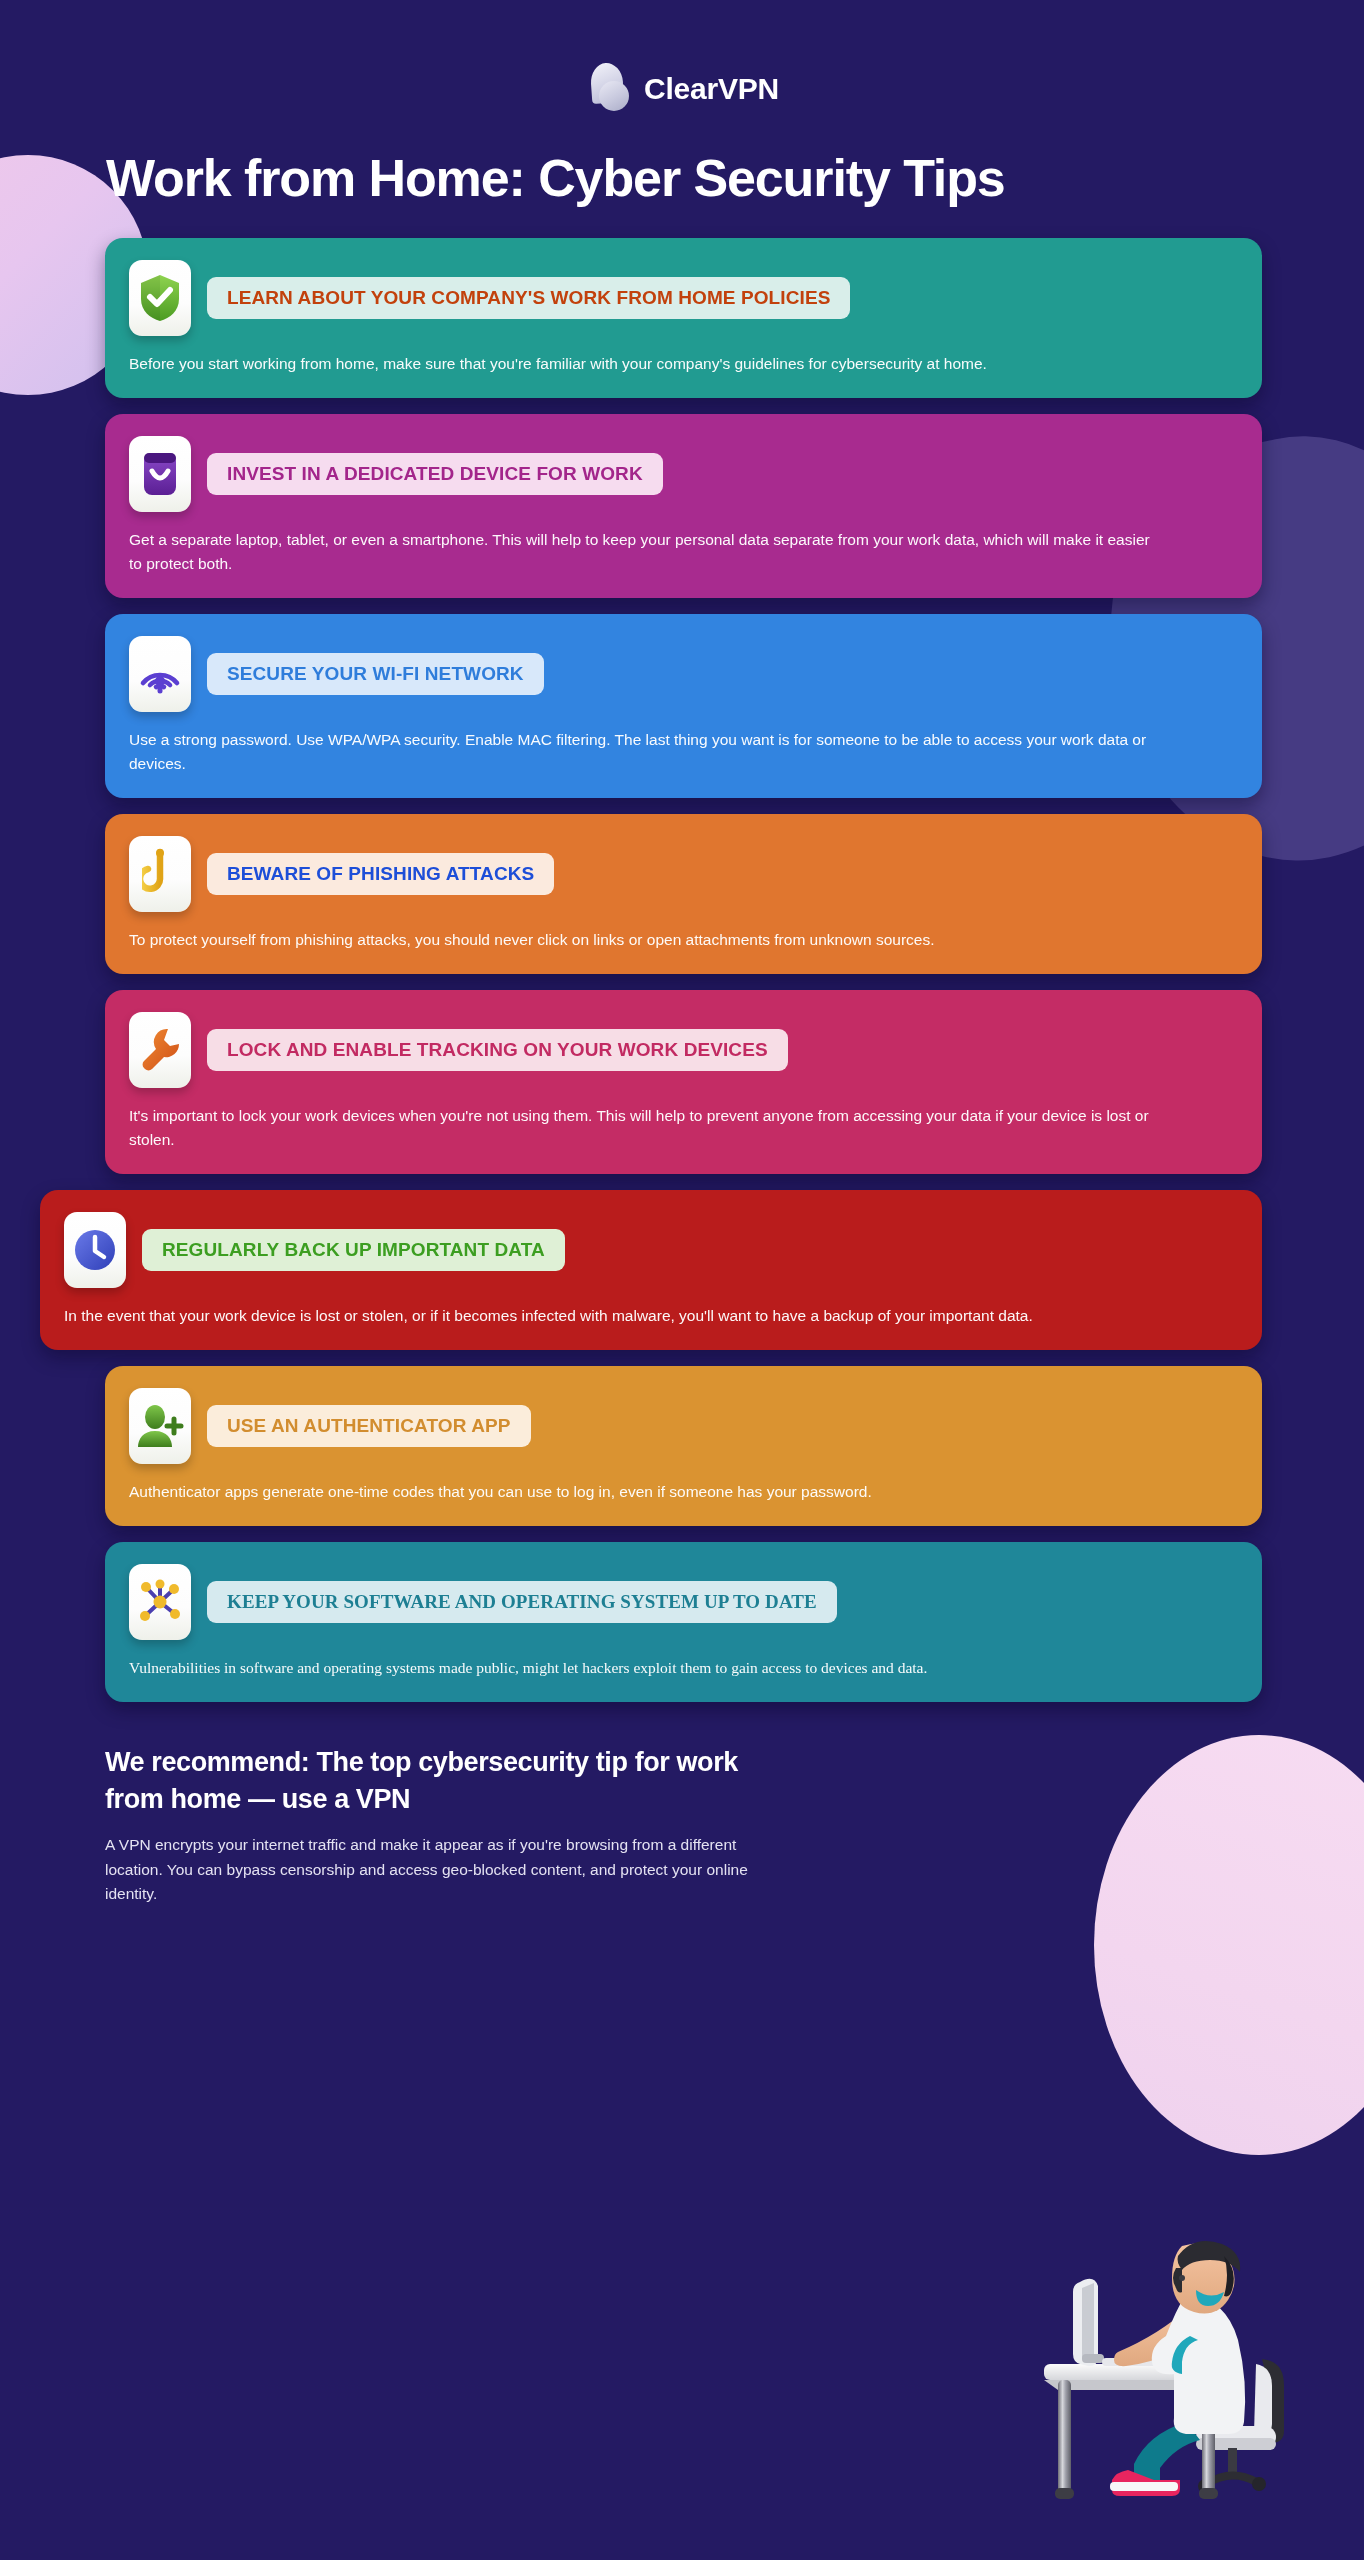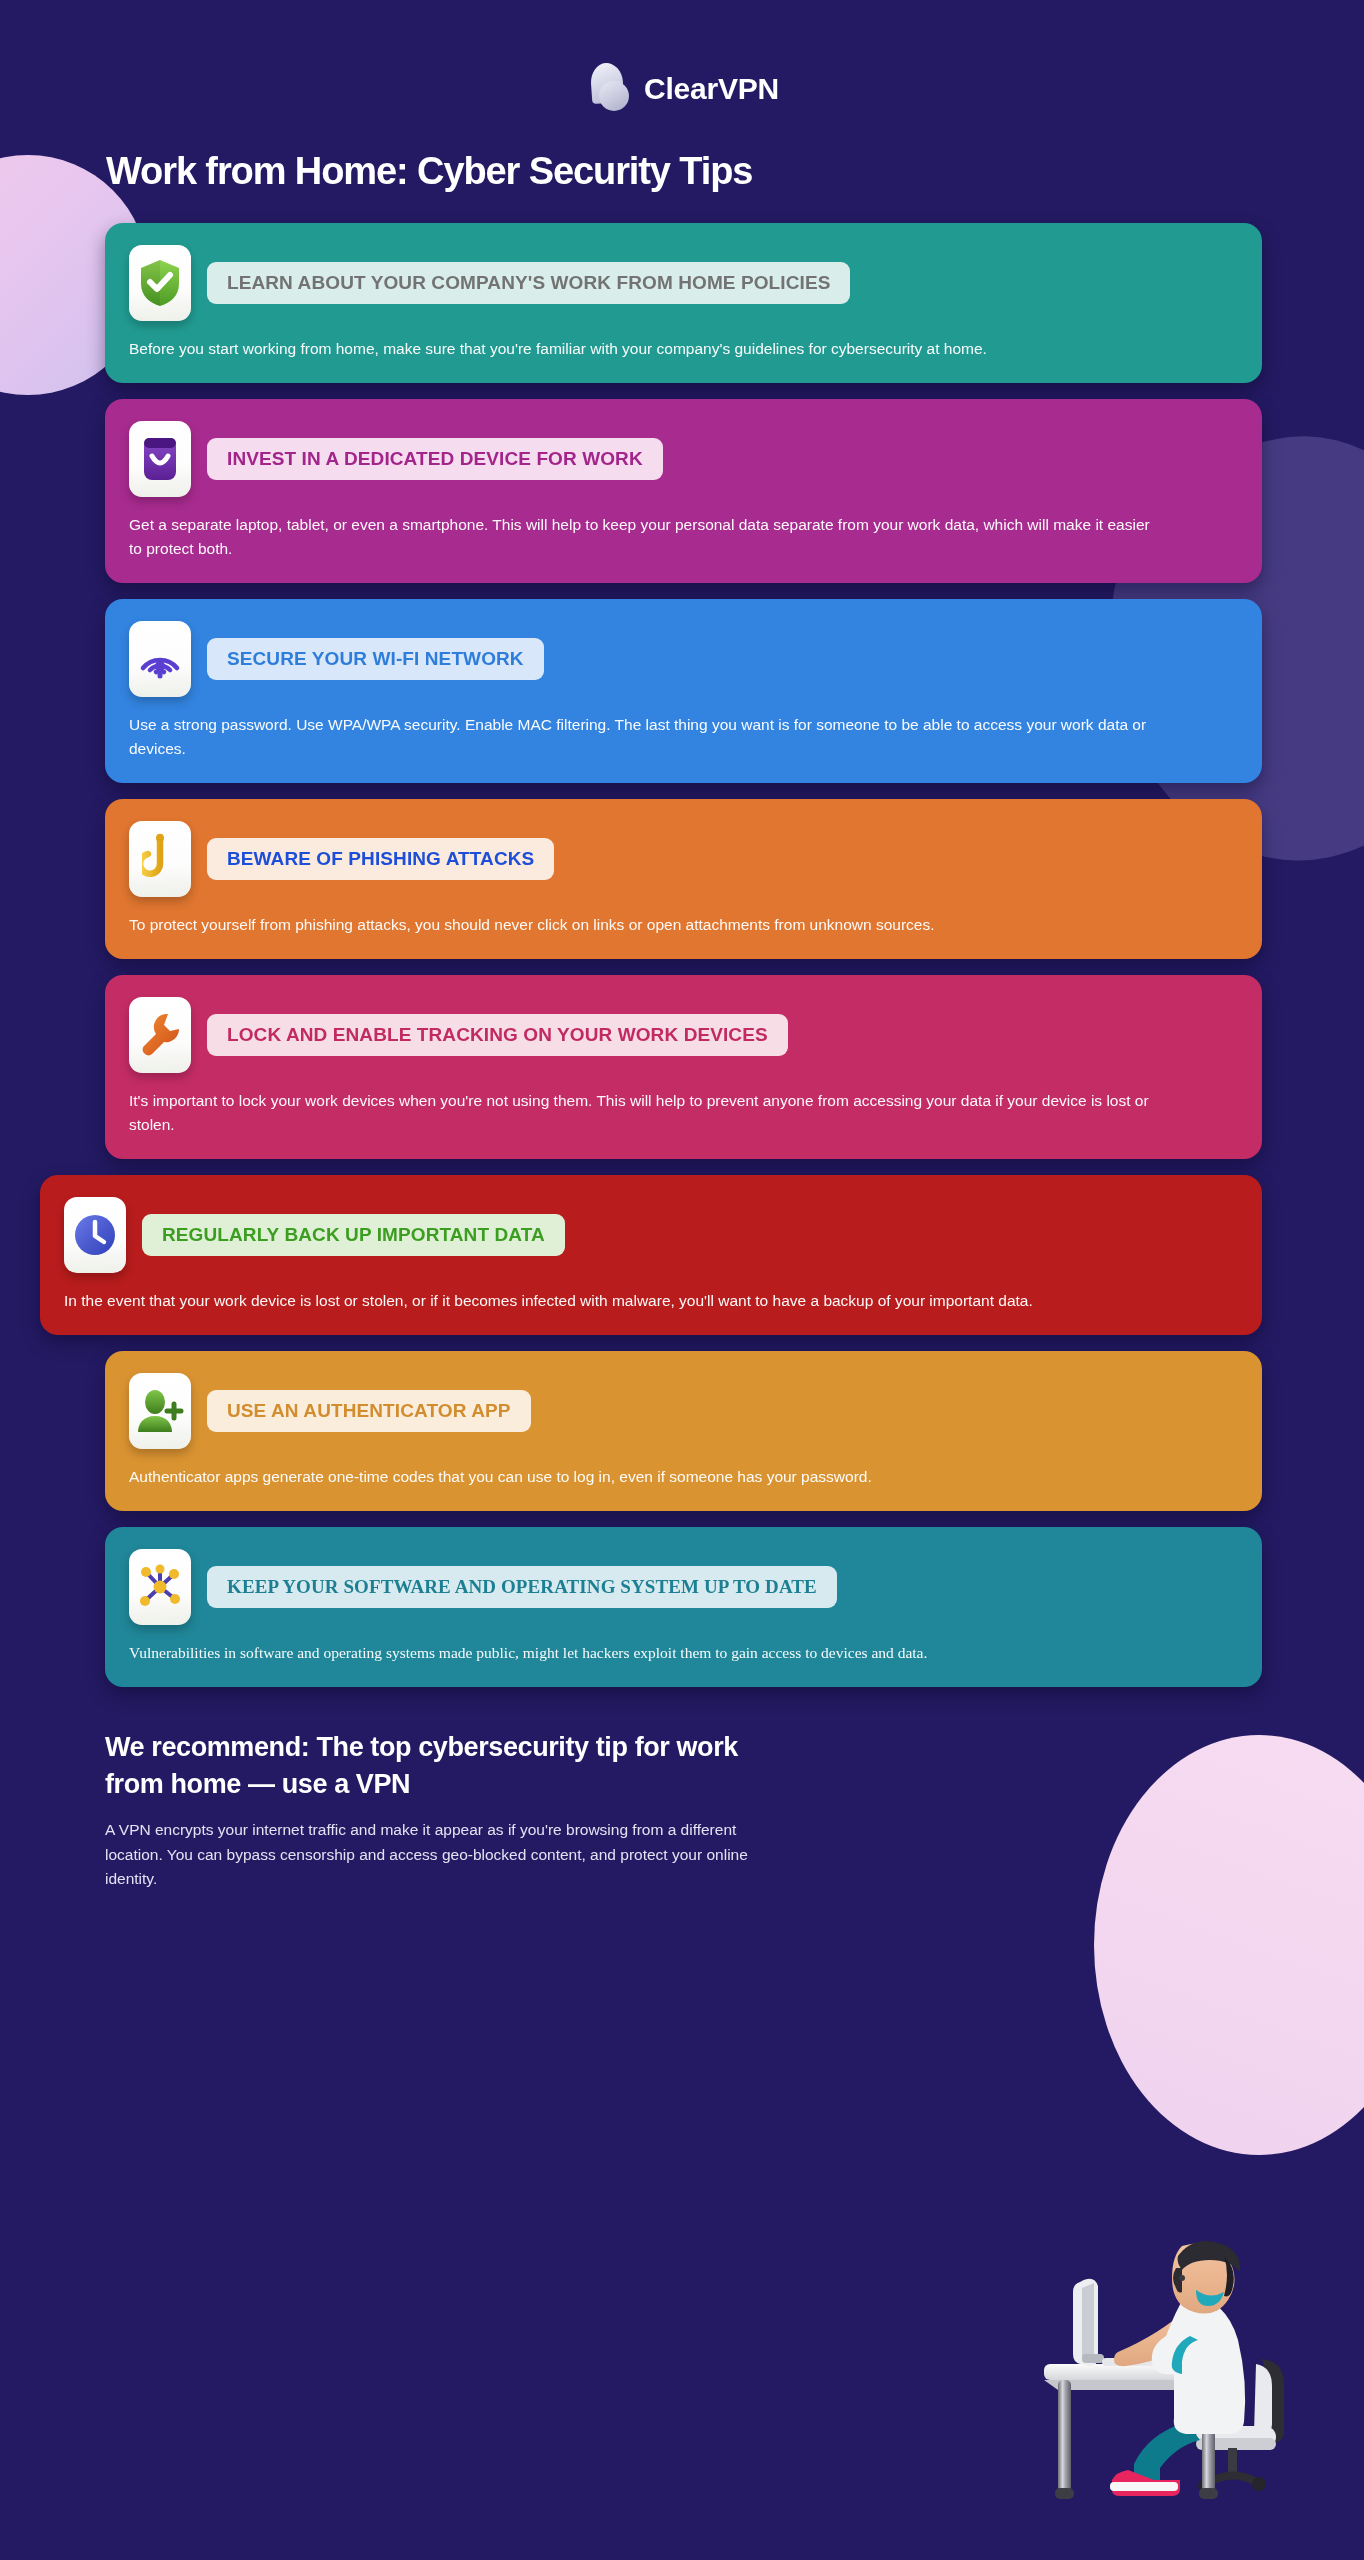--- a/index.html
+++ b/index.html
@@ -50,21 +50,21 @@
     background:linear-gradient(150deg,#e9e9f4 0%,#c8c9de 55%,#aaacc8 100%);
   }
   .logo-text {
     color:#ffffff; font-size:30px; font-weight:700; letter-spacing:-.2px;
   }
 
   
   .page-title {
     position:relative; z-index:3;
     margin:36px 0 0 0; padding:0 34px 0 106px;
-    color:#ffffff; font-size:38px; line-height:1.06;
+    color:#ffffff; font-size:52px; line-height:1.06;
     font-weight:800; letter-spacing:-1.1px;
     font-family:"Liberation Sans", sans-serif;
   }
 
   
   .cards { position:relative; z-index:3; margin-top:32px; }
   .card {
     position:relative;
     margin:0 102px 16px 105px;
     border-radius:18px;
@@ -137,21 +137,21 @@
               <linearGradient id="g1" x1="0" y1="0" x2="0" y2="1">
                 <stop offset="0" stop-color="#8ed34f"></stop>
                 <stop offset="1" stop-color="#4c9c23"></stop>
               </linearGradient>
             </defs>
             <path d="M22 2 L41 10 v16 c0 12-9 19-19 22C12 45 3 38 3 26V10z" fill="url(#g1)"></path>
             <path d="M22 2 L22 48 C12 45 3 38 3 26V10z" fill="#000" opacity=".07"></path>
             <path d="M12 24 l7 7 l13 -14" stroke="#fff" stroke-width="6" fill="none" stroke-linecap="round" stroke-linejoin="round"></path>
           </svg>
         </div>
-        <span class="pill" style="background: rgb(217, 238, 234); color: #737373;">LEARN ABOUT YOUR COMPANY'S WORK FROM HOME POLICIES</span>
+        <span class="pill" style="background: rgb(217, 238, 234); color: #c2410c;">LEARN ABOUT YOUR COMPANY'S WORK FROM HOME POLICIES</span>
       </div>
       <div class="card-desc">Before you start working from home, make sure that you're familiar with your company's guidelines for cybersecurity at home.</div>
     </div>
     <div class="card" style="background: rgb(168, 43, 143);">
       <div class="card-head">
         <div class="icon-tile">
           <svg width="44" height="50" viewBox="0 0 44 50">
             <defs>
               <linearGradient id="g2" x1="0" y1="0" x2="0" y2="1">
                 <stop offset="0" stop-color="#8a49c9"></stop>

